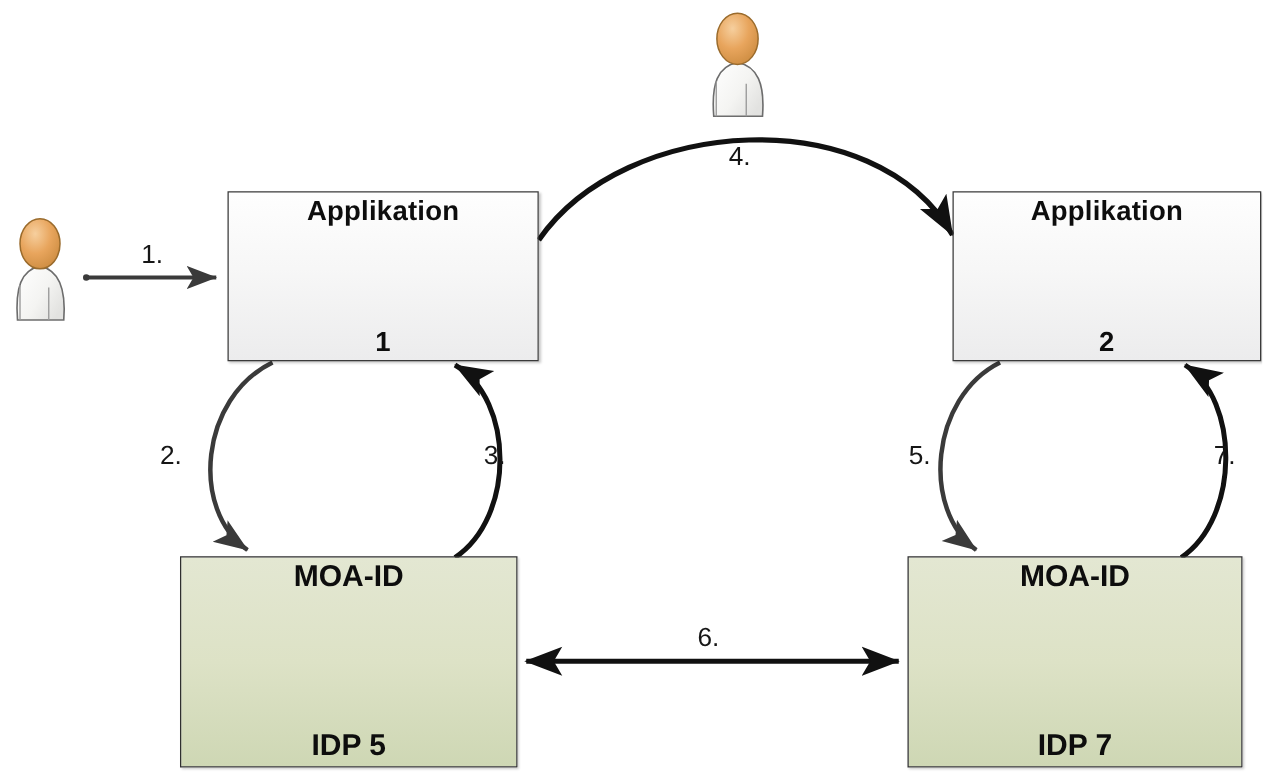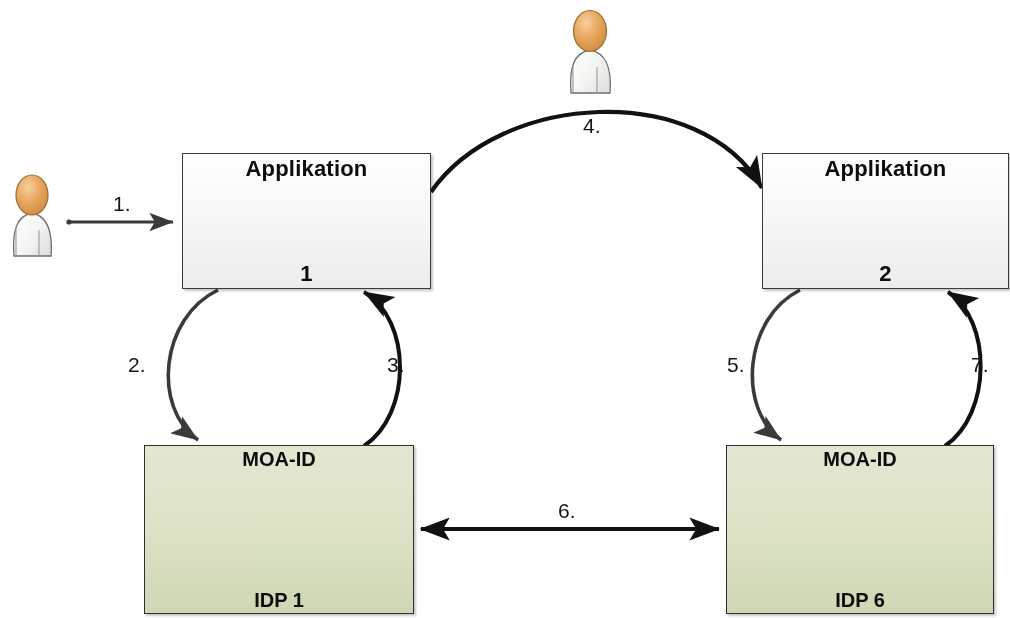--- a/index.html
+++ b/index.html
@@ -34,21 +34,21 @@
   .node-app {
     background: linear-gradient(to bottom, #fefefe 0%, #f7f7f7 45%, #ececed 100%);
     border-color: #3a3a3a;
     font-size: 22px;
     letter-spacing: 0.2px;
     box-shadow: 1.5px 1.5px 2px rgba(0,0,0,0.22);
   }
   .node-idp {
     background: linear-gradient(to bottom, #e3e7d2 0%, #dde2c6 50%, #ced7b4 100%);
     border-color: #2f2f2f;
-    font-size: 20px;
+    font-size: 24px;
     box-shadow: 1.5px 1.5px 2px rgba(0,0,0,0.22);
   }
   .node-line { display: block; }
 
   #app1 { left: 182px; top: 153px; width: 249px; height: 136px; }
   #app2 { left: 762px; top: 153px; width: 247px; height: 136px; }
   #idp1 { left: 144px; top: 445px; width: 270px; height: 169px; }
   #idp2 { left: 726px; top: 445px; width: 268px; height: 169px; }
 
   .arrow-layer {
@@ -126,26 +126,26 @@
     <span class="node-line">1</span>
   </div>
 
   <div class="node node-app" id="app2">
     <span class="node-line">Applikation</span>
     <span class="node-line">2</span>
   </div>
 
   <div class="node node-idp" id="idp1">
     <span class="node-line">MOA-ID</span>
-    <span class="node-line">IDP 1</span>
+    <span class="node-line">IDP 5</span>
   </div>
 
   <div class="node node-idp" id="idp2">
     <span class="node-line">MOA-ID</span>
-    <span class="node-line">IDP 6</span>
+    <span class="node-line">IDP 7</span>
   </div>
 
   <div class="edge-label" style="left:113px; top:192px;">1.</div>
   <div class="edge-label" style="left:128px; top:353px;">2.</div>
   <div class="edge-label" style="left:387px; top:353px;">3.</div>
   <div class="edge-label" style="left:583px; top:114px;">4.</div>
   <div class="edge-label" style="left:727px; top:353px;">5.</div>
   <div class="edge-label" style="left:558px; top:499px;">6.</div>
   <div class="edge-label" style="left:971px; top:353px;">7.</div>
 

